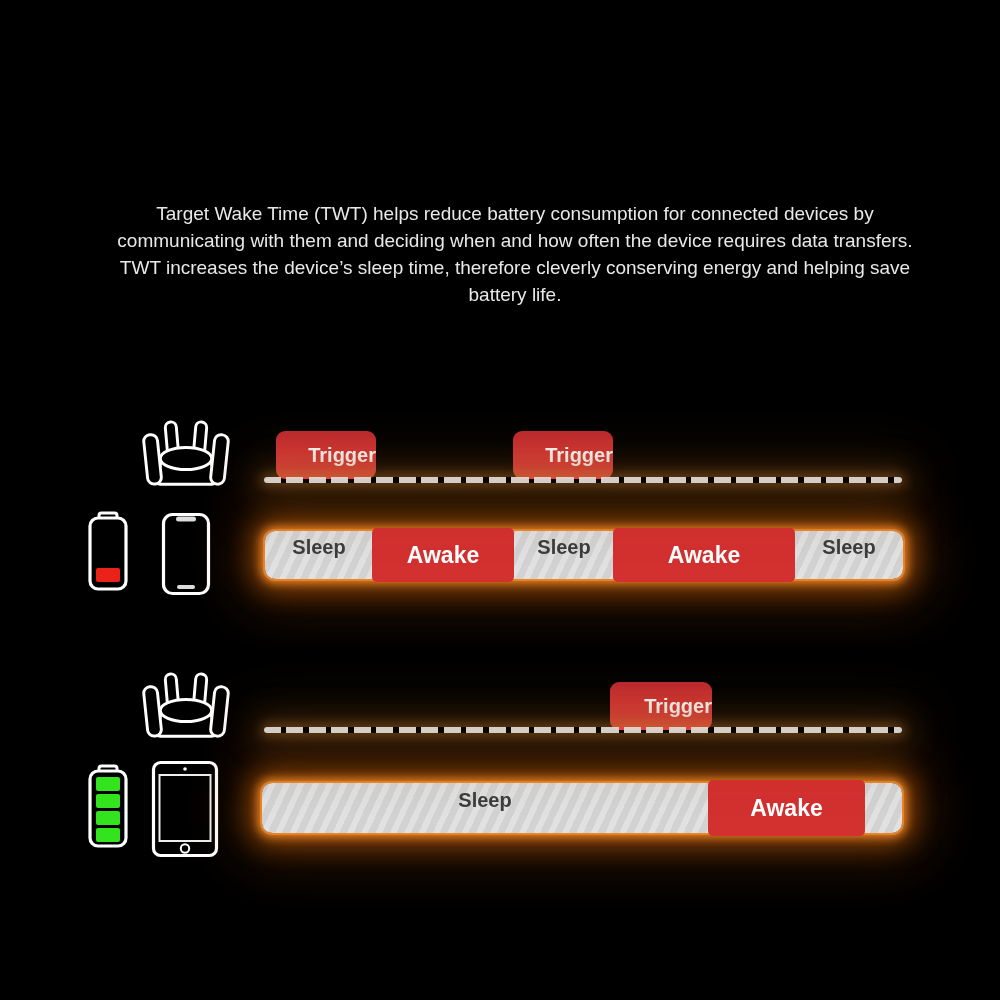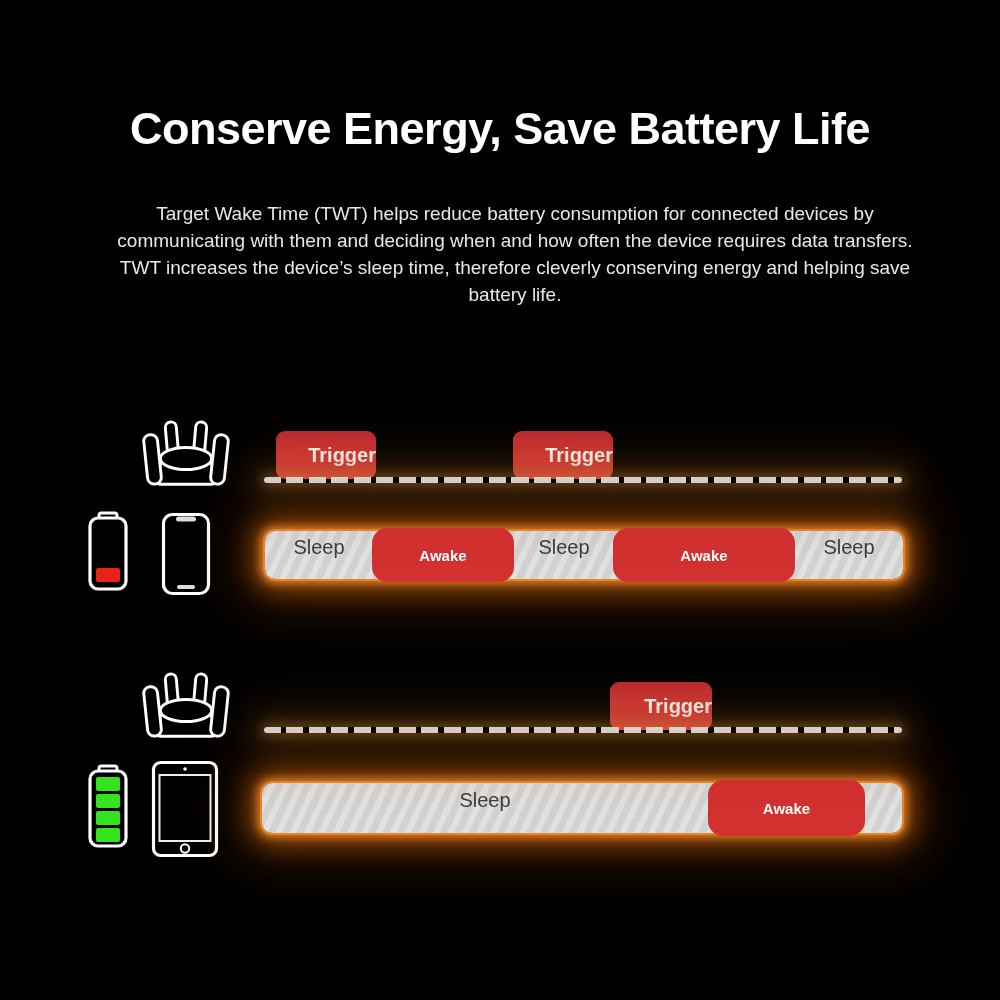--- a/index.html
+++ b/index.html
@@ -30,34 +30,33 @@
     box-shadow:0 0 12px 3px rgba(197,128,50,.40),0 0 30px 12px rgba(150,90,30,.28),0 0 60px 24px rgba(110,65,20,.18);
   }
   .bar{
     position:absolute;z-index:2;border-radius:10px;
     background:repeating-linear-gradient(115deg,#d2d2d2 0 7px,#e1e1e1 7px 13px);
     box-shadow:0 0 0 2px rgba(255,150,50,.55),0 0 10px 4px rgba(255,145,40,.85),
                0 0 26px 12px rgba(240,120,20,.5),0 0 55px 26px rgba(190,85,10,.28);
   }
   .sleep-label{
     position:absolute;top:0;bottom:16px;display:flex;align-items:center;justify-content:center;
-    color:#3c3c3c;font-size:20px;font-weight:400;
+    color:#3c3c3c;font-size:20px;font-weight:700;
   }
   .awake{
-    position:absolute;border-radius:15px;background:#d33030;z-index:2;
+    position:absolute;border-radius:5px;background:#d33030;z-index:2;
     display:flex;align-items:center;justify-content:center;
-    color:#fff;font-size:15px;font-weight:700;
+    color:#fff;font-size:23px;font-weight:700;
   }
 </style>
 </head>
 <body>
 
 <div class="canvas">
 
-  <h1 class="title">Conserve Energy, Save Battery Life</h1>
   <p class="desc">Target Wake Time (TWT) helps reduce battery consumption for connected devices by communicating with them and deciding when and how often the device requires data transfers. TWT increases the device’s sleep time, therefore cleverly conserving energy and helping save battery life.</p>
 
   <section class="diagram">
 
     <span class="icon" style="left:142px;top:416px;width:88px;height:85px">
       <svg viewBox="0 0 96 92" width="88" height="85" fill="#000" stroke="#fff" stroke-width="3.2" stroke-linejoin="round" stroke-linecap="round">
         <rect x="27" y="6" width="12" height="48" rx="6" transform="rotate(-5 33 30)"></rect>
         <rect x="57" y="6" width="12" height="48" rx="6" transform="rotate(5 63 30)"></rect>
         <path d="M21 48 L16 70 Q15 74 20 74 L76 74 Q81 74 80 70 L75 48 Z"></path>
         <ellipse cx="48" cy="46" rx="28" ry="12"></ellipse>

